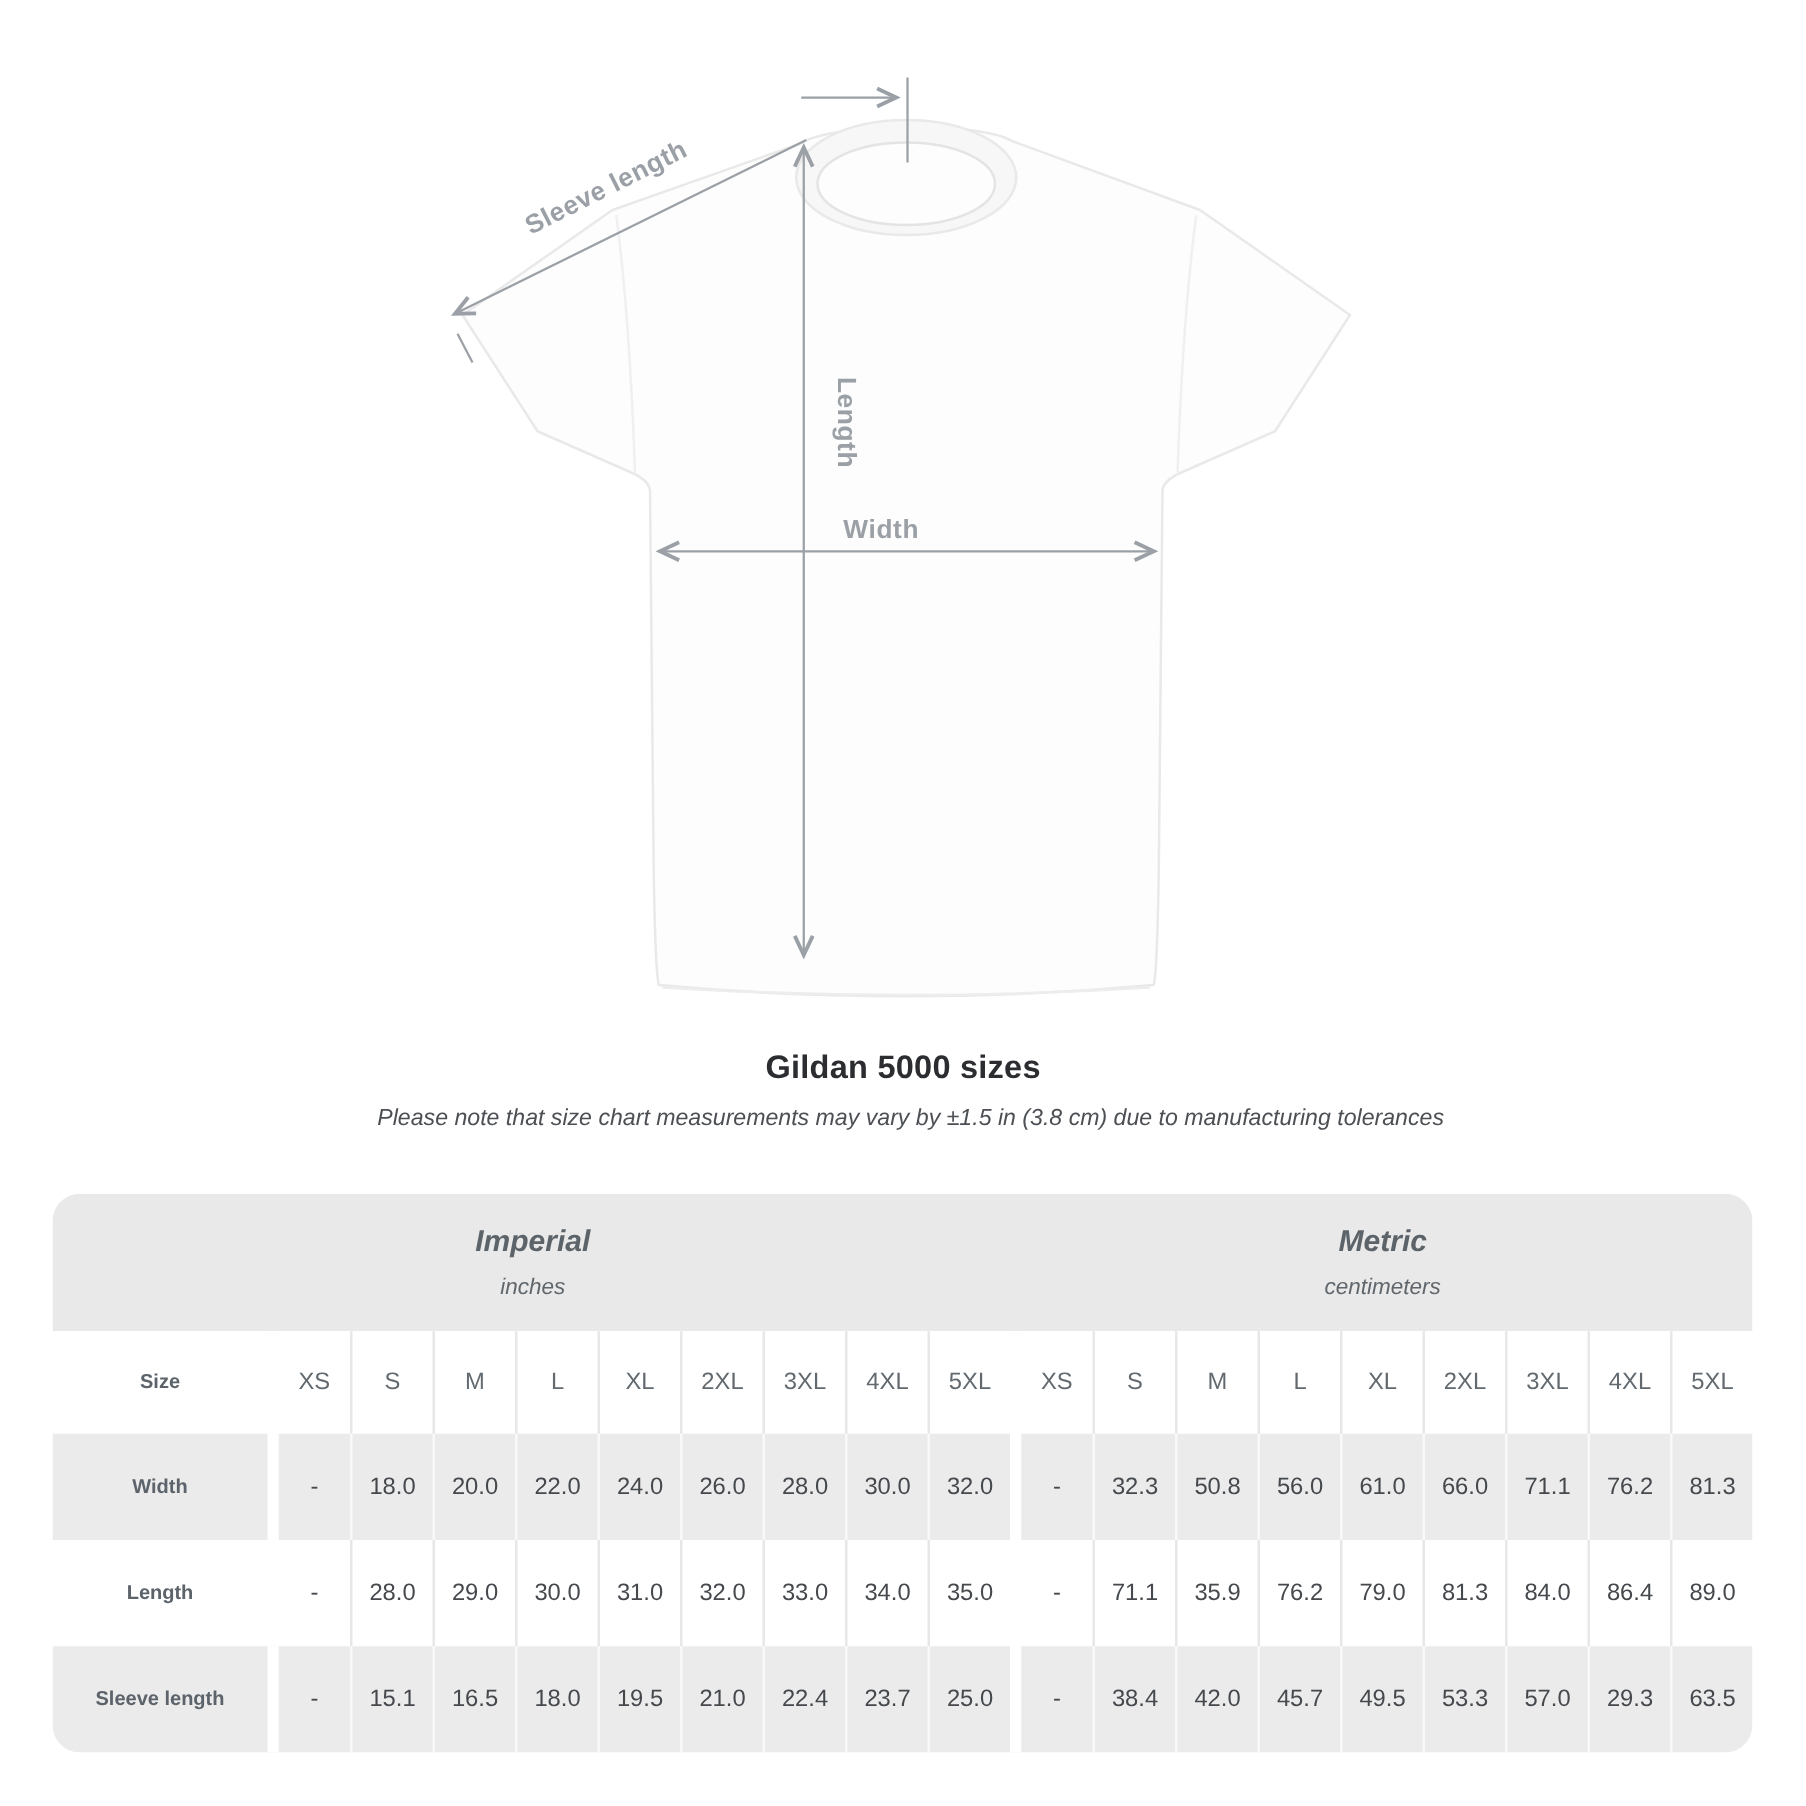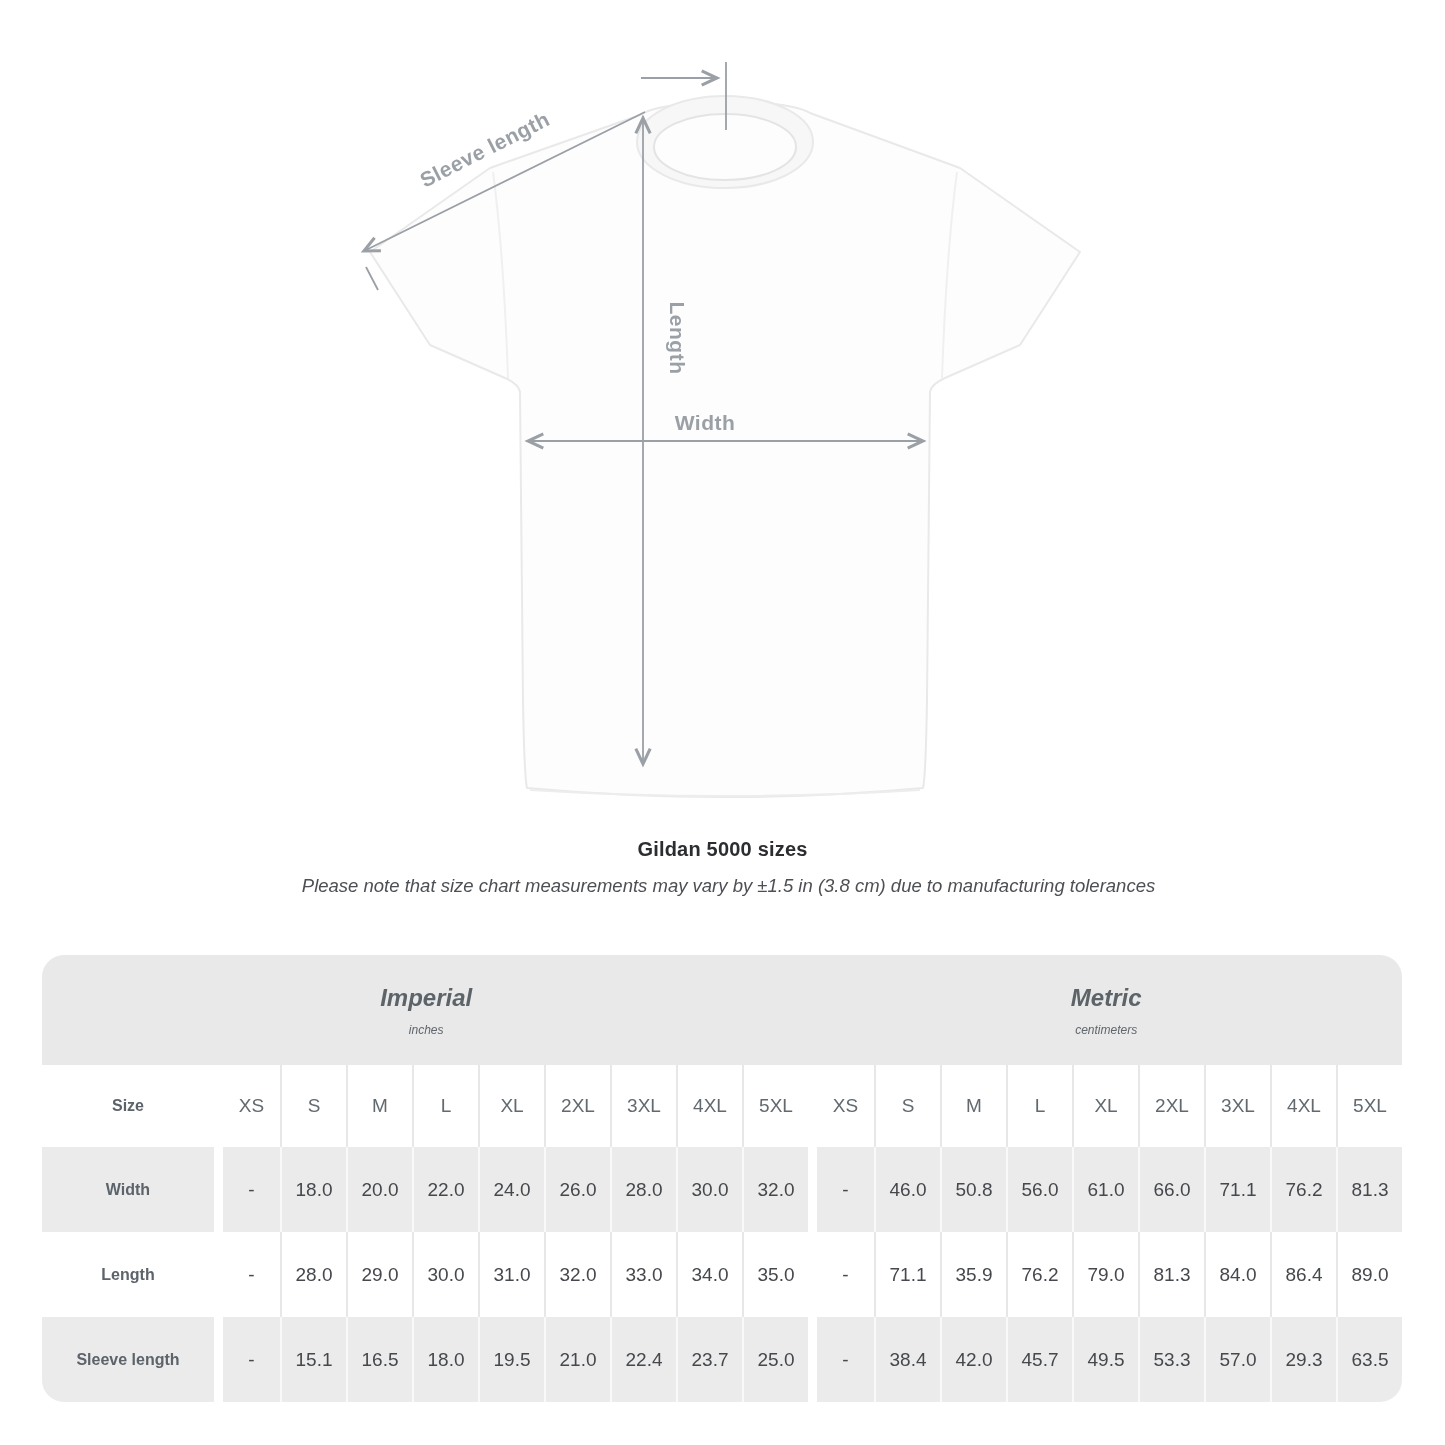--- a/index.html
+++ b/index.html
@@ -16,21 +16,21 @@
     fill:#9aa0a6;
     font-family:"Liberation Sans",sans-serif;
     font-size:21px;
     font-weight:bold;
     letter-spacing:.5px;
   }
   
   .title-block{position:absolute;top:838px;left:0;width:1445px;text-align:center;}
   .chart-title{
     margin:0;
-    font-size:20px;
+    font-size:26px;
     font-weight:bold;
     color:#2b2d30;
     letter-spacing:.2px;
   }
   .chart-subtitle{
     margin:14px 0 0 12px;
     font-size:18.5px;
     font-style:italic;
     color:#4c4f53;
   }
@@ -47,21 +47,21 @@
   .band .half{
     display:flex;flex-direction:column;
     align-items:center;justify-content:center;gap:11px;
   }
   .half.imperial{width:56.5%;}
   .half.metric{width:43.5%;}
   .band .unit-name{
     font-size:24px;font-weight:bold;font-style:italic;color:#5c646a;
   }
   .band .unit-sub{
-    font-size:12px;font-style:italic;color:#5f666c;
+    font-size:18px;font-style:italic;color:#5f666c;
   }
   .trow{
     display:grid;
     grid-template-columns:172px repeat(18,1fr);
     height:85px;
   }
   .trow.thead{height:82px;}
   .r-white{--sep:#e7e7e7;background:#ffffff;}
   .r-gray{--sep:#f9f9f9;background:#ebebeb;}
   .cell{
@@ -183,21 +183,21 @@
     <div class="cell val num gs">-</div>
         <div class="cell val num">18.0</div>
         <div class="cell val num">20.0</div>
         <div class="cell val num">22.0</div>
         <div class="cell val num">24.0</div>
         <div class="cell val num">26.0</div>
         <div class="cell val num">28.0</div>
         <div class="cell val num">30.0</div>
         <div class="cell val num">32.0</div>
         <div class="cell val num gs">-</div>
-        <div class="cell val num">46.0</div>
+        <div class="cell val num">32.3</div>
         <div class="cell val num">50.8</div>
         <div class="cell val num">56.0</div>
         <div class="cell val num">61.0</div>
         <div class="cell val num">66.0</div>
         <div class="cell val num">71.1</div>
         <div class="cell val num">76.2</div>
         <div class="cell val num">81.3</div>
       </div>
     <div class="trow r-white">
       <div class="cell row-label">Length</div>

